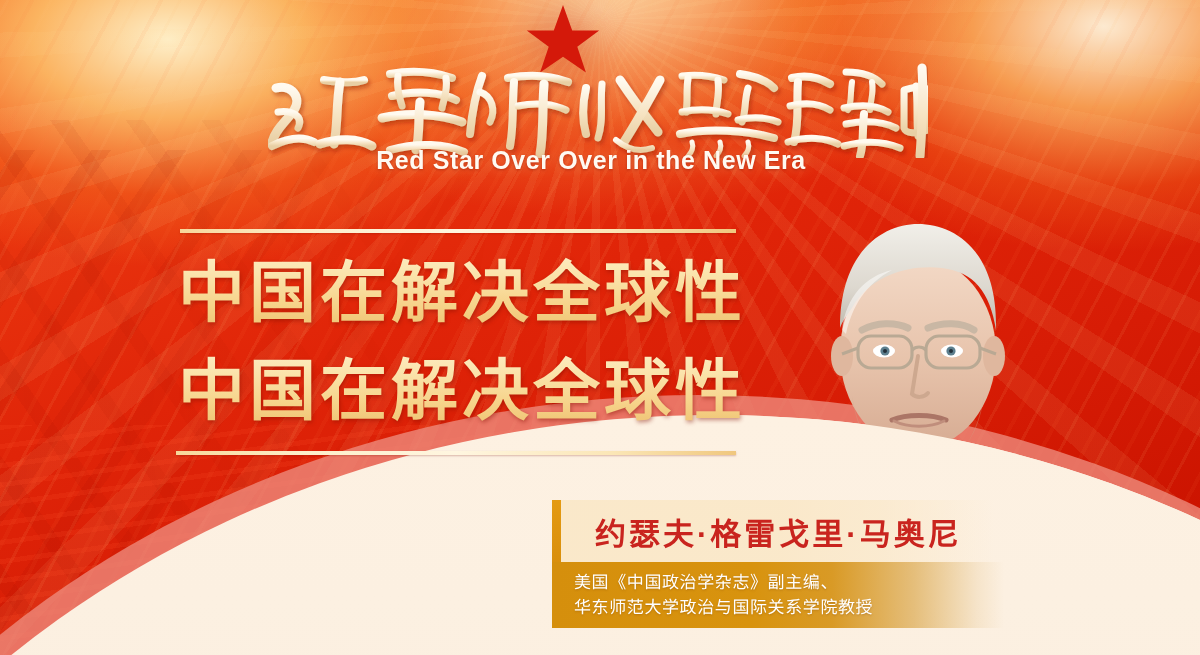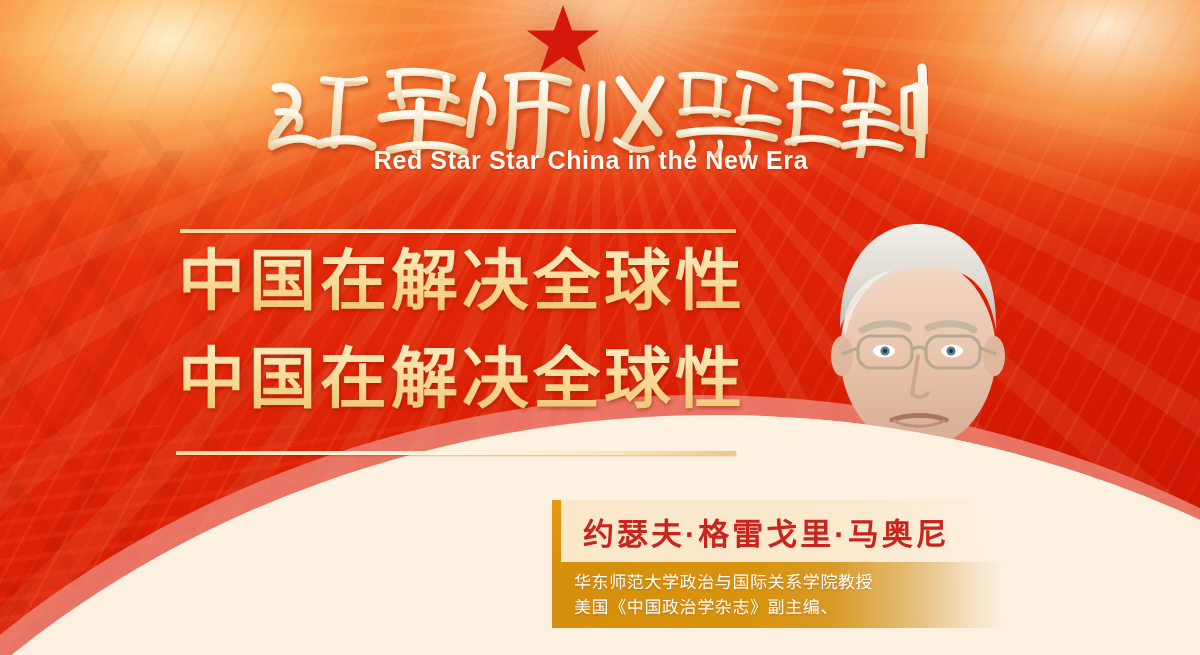--- a/index.html
+++ b/index.html
@@ -169,21 +169,21 @@
     color:#fffaf2;
     text-shadow:0 1px 3px rgba(150,20,0,.55), 0 0 12px rgba(255,180,120,.45);
     padding-left:-0px;
     pointer-events:none;
   }
   .subtitle span{ display:inline-block; transform:translateX(-9px); }
 
   
   .headline{
     position:absolute;
-    left:178px; top:232px;
+    left:178px; top:244px;
     width:580px;
     pointer-events:none;
   }
   .headline .hl-line{
     font-family:"Liberation Serif","DejaVu Serif",serif;
     font-weight:700;
     font-size:67px;
     line-height:98px;
     letter-spacing:4px;
     background:linear-gradient(180deg,#fdf0cc 0%, #fbe4ad 30%, #f6d38a 62%, #eec271 88%, #e8b85f 100%);
@@ -214,21 +214,21 @@
     width:9px; height:62px;
     background:linear-gradient(180deg,#e49a12 0%, #d98f0c 100%);
     flex:0 0 auto;
   }
   .nameplate .nm{
     font-family:"Liberation Sans","DejaVu Sans",sans-serif;
     font-weight:700;
     font-size:31px;
     letter-spacing:3px;
     color:#c9241e;
-    padding-left:22px;
+    padding-left:34px;
     white-space:nowrap;
   }
 
   
   .credband{
     position:absolute;
     left:552px; top:562px;
     width:452px; height:66px;
     background:linear-gradient(90deg,
         #d58f0c 0%,
@@ -432,36 +432,36 @@
         <path d="M576 88 C598 82 618 84 632 90" stroke-width="7"></path>
 
         <path d="M648 28 C650 46 648 62 650 78" stroke-width="7"></path>
         <path d="M636 32 C648 28 660 28 660 34 L660 72 C648 76 638 76 636 70 Z" stroke-width="7"></path>
         <path d="M654 10 C656 40 654 70 652 98" stroke-width="9"></path>
       </g>
     </svg>
   </div>
 
   <div class="subtitle">
-    <span>Red Star Star China in the New Era</span>
+    <span>Red Star Over Over in the New Era</span>
   </div>
 
   <div class="rule rule-top"></div>
   <div class="rule rule-bot"></div>
 
   <div class="headline">
     <div class="hl-line">中国在解决全球性</div>
     <div class="hl-line">中国在解决全球性</div>
   </div>
 
   <div class="nameplate">
     <div class="bar"></div>
     <div class="nm">约瑟夫·格雷戈里·马奥尼</div>
   </div>
 
   <div class="credband">
     <div class="ct">
+      <div>美国《中国政治学杂志》副主编、</div>
       <div>华东师范大学政治与国际关系学院教授</div>
-      <div>美国《中国政治学杂志》副主编、</div>
     </div>
   </div>
 
 </div>
 
 </body></html>

